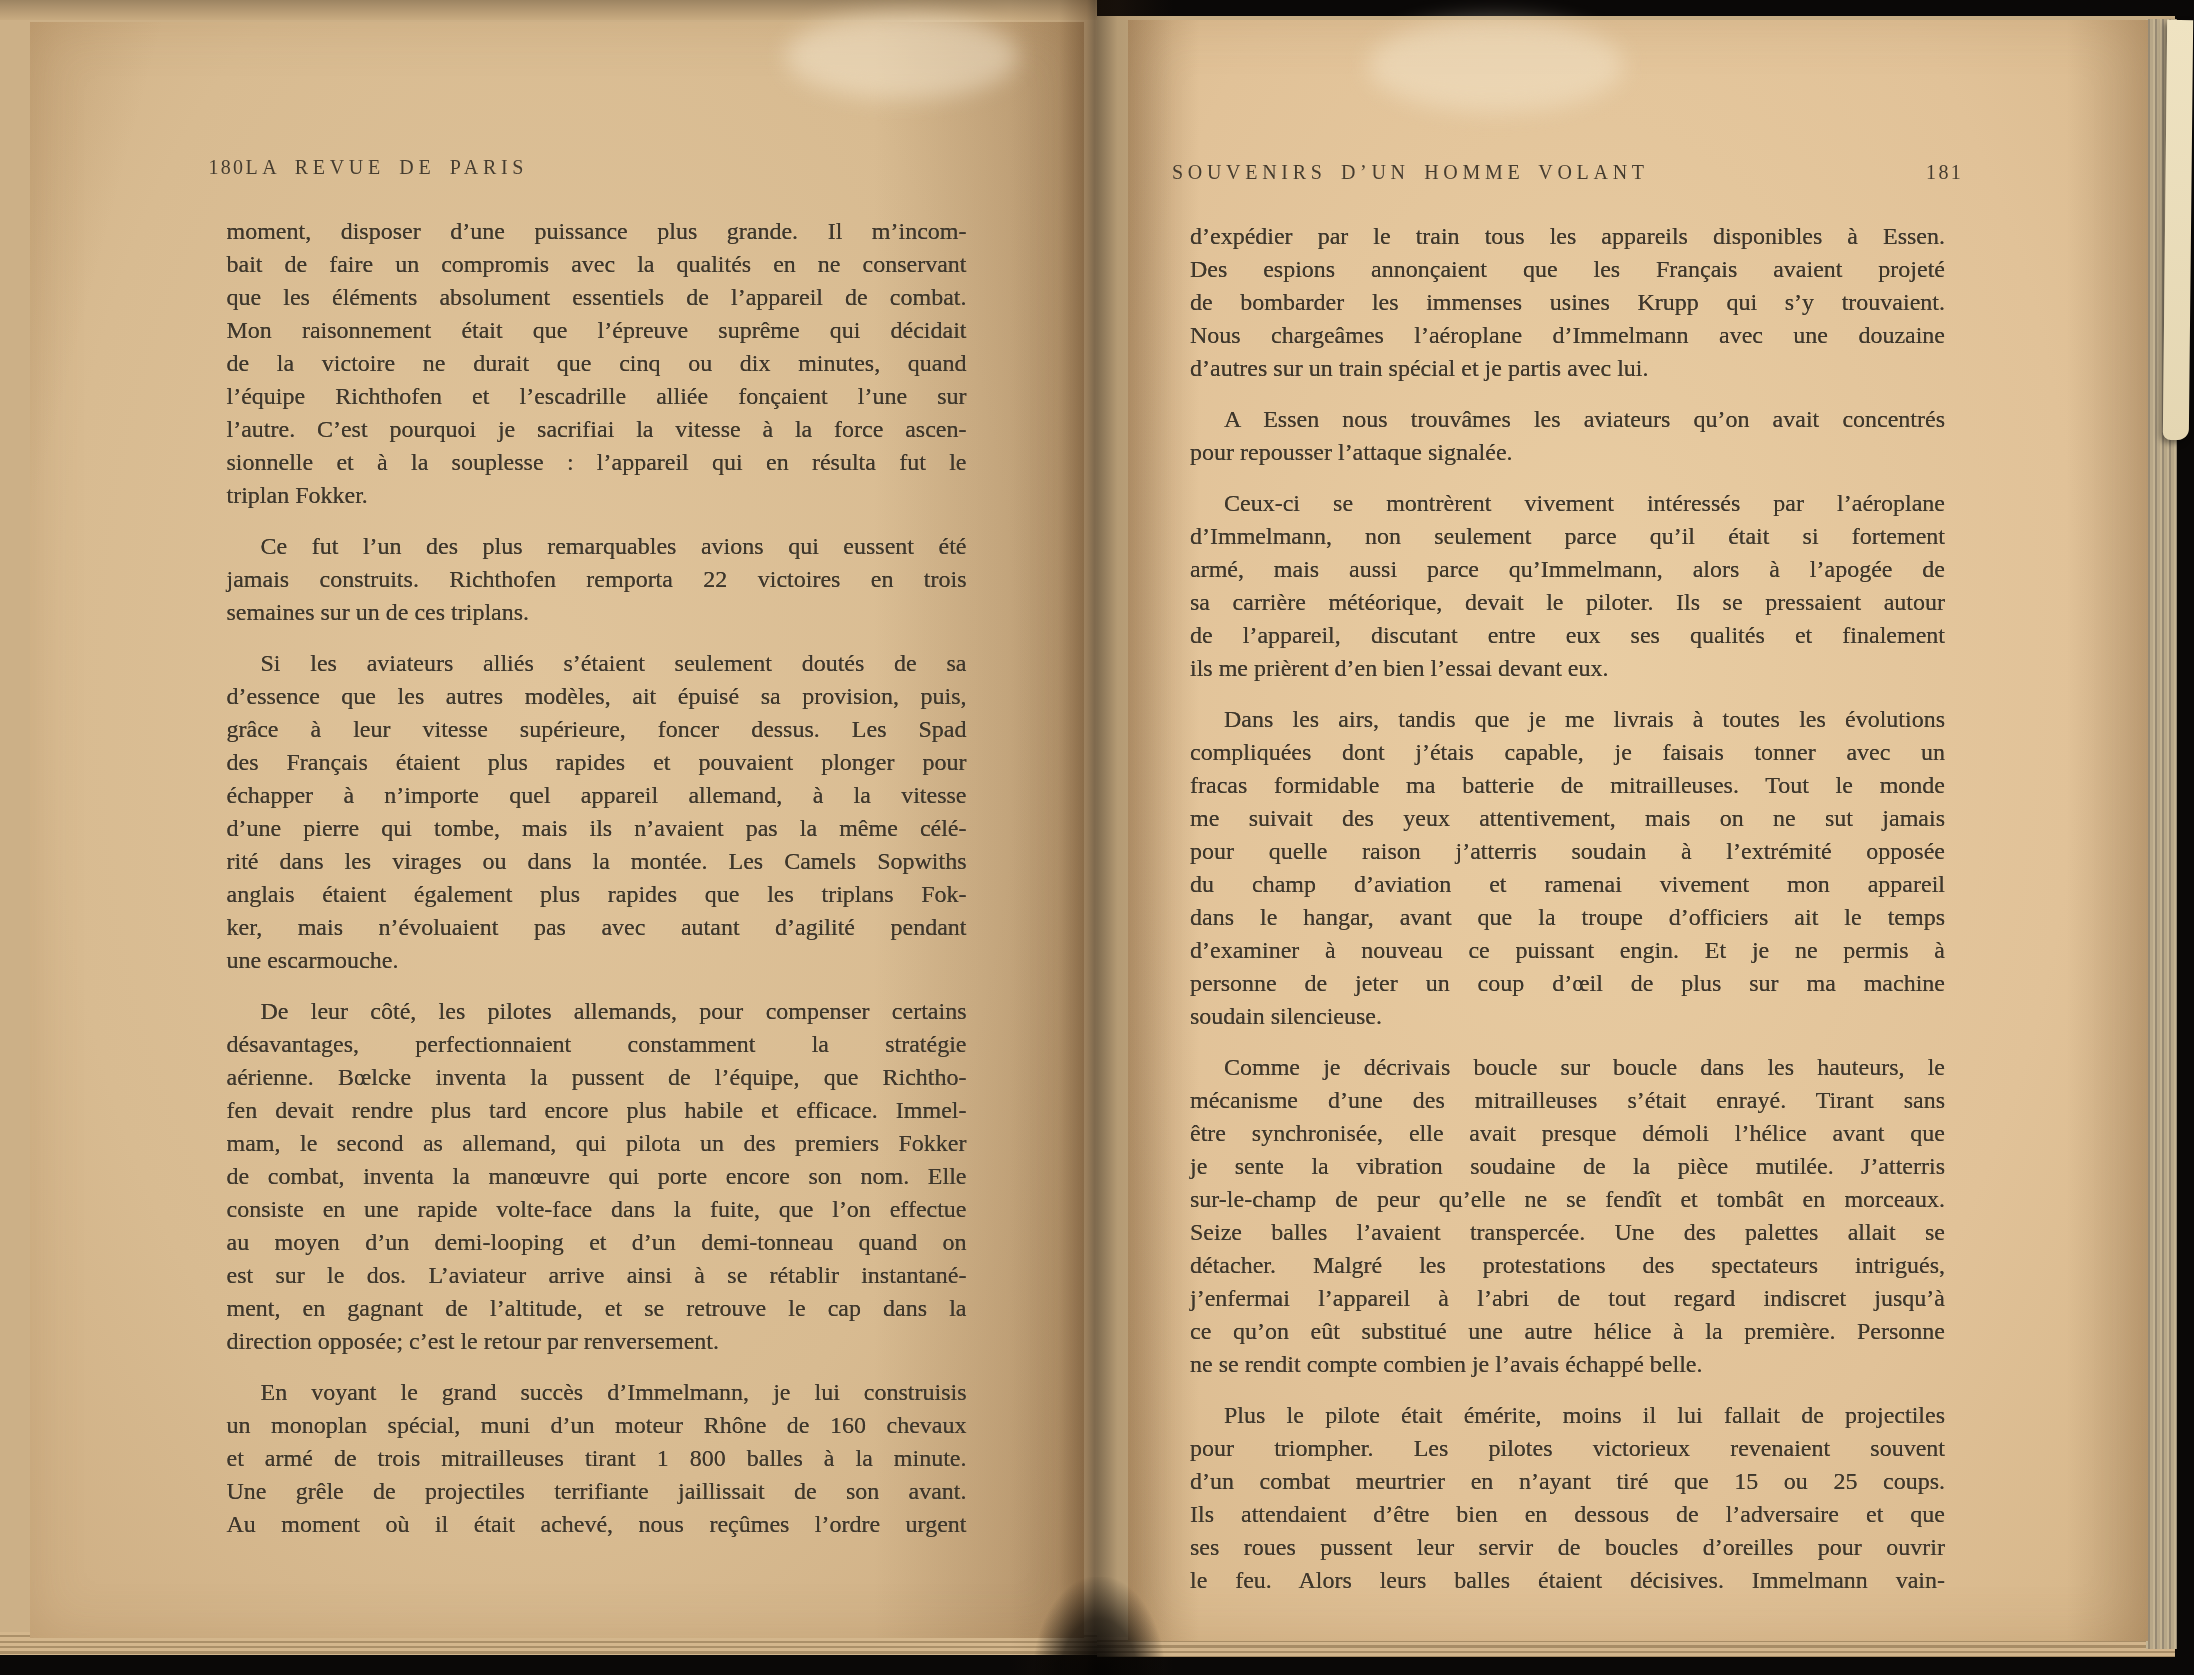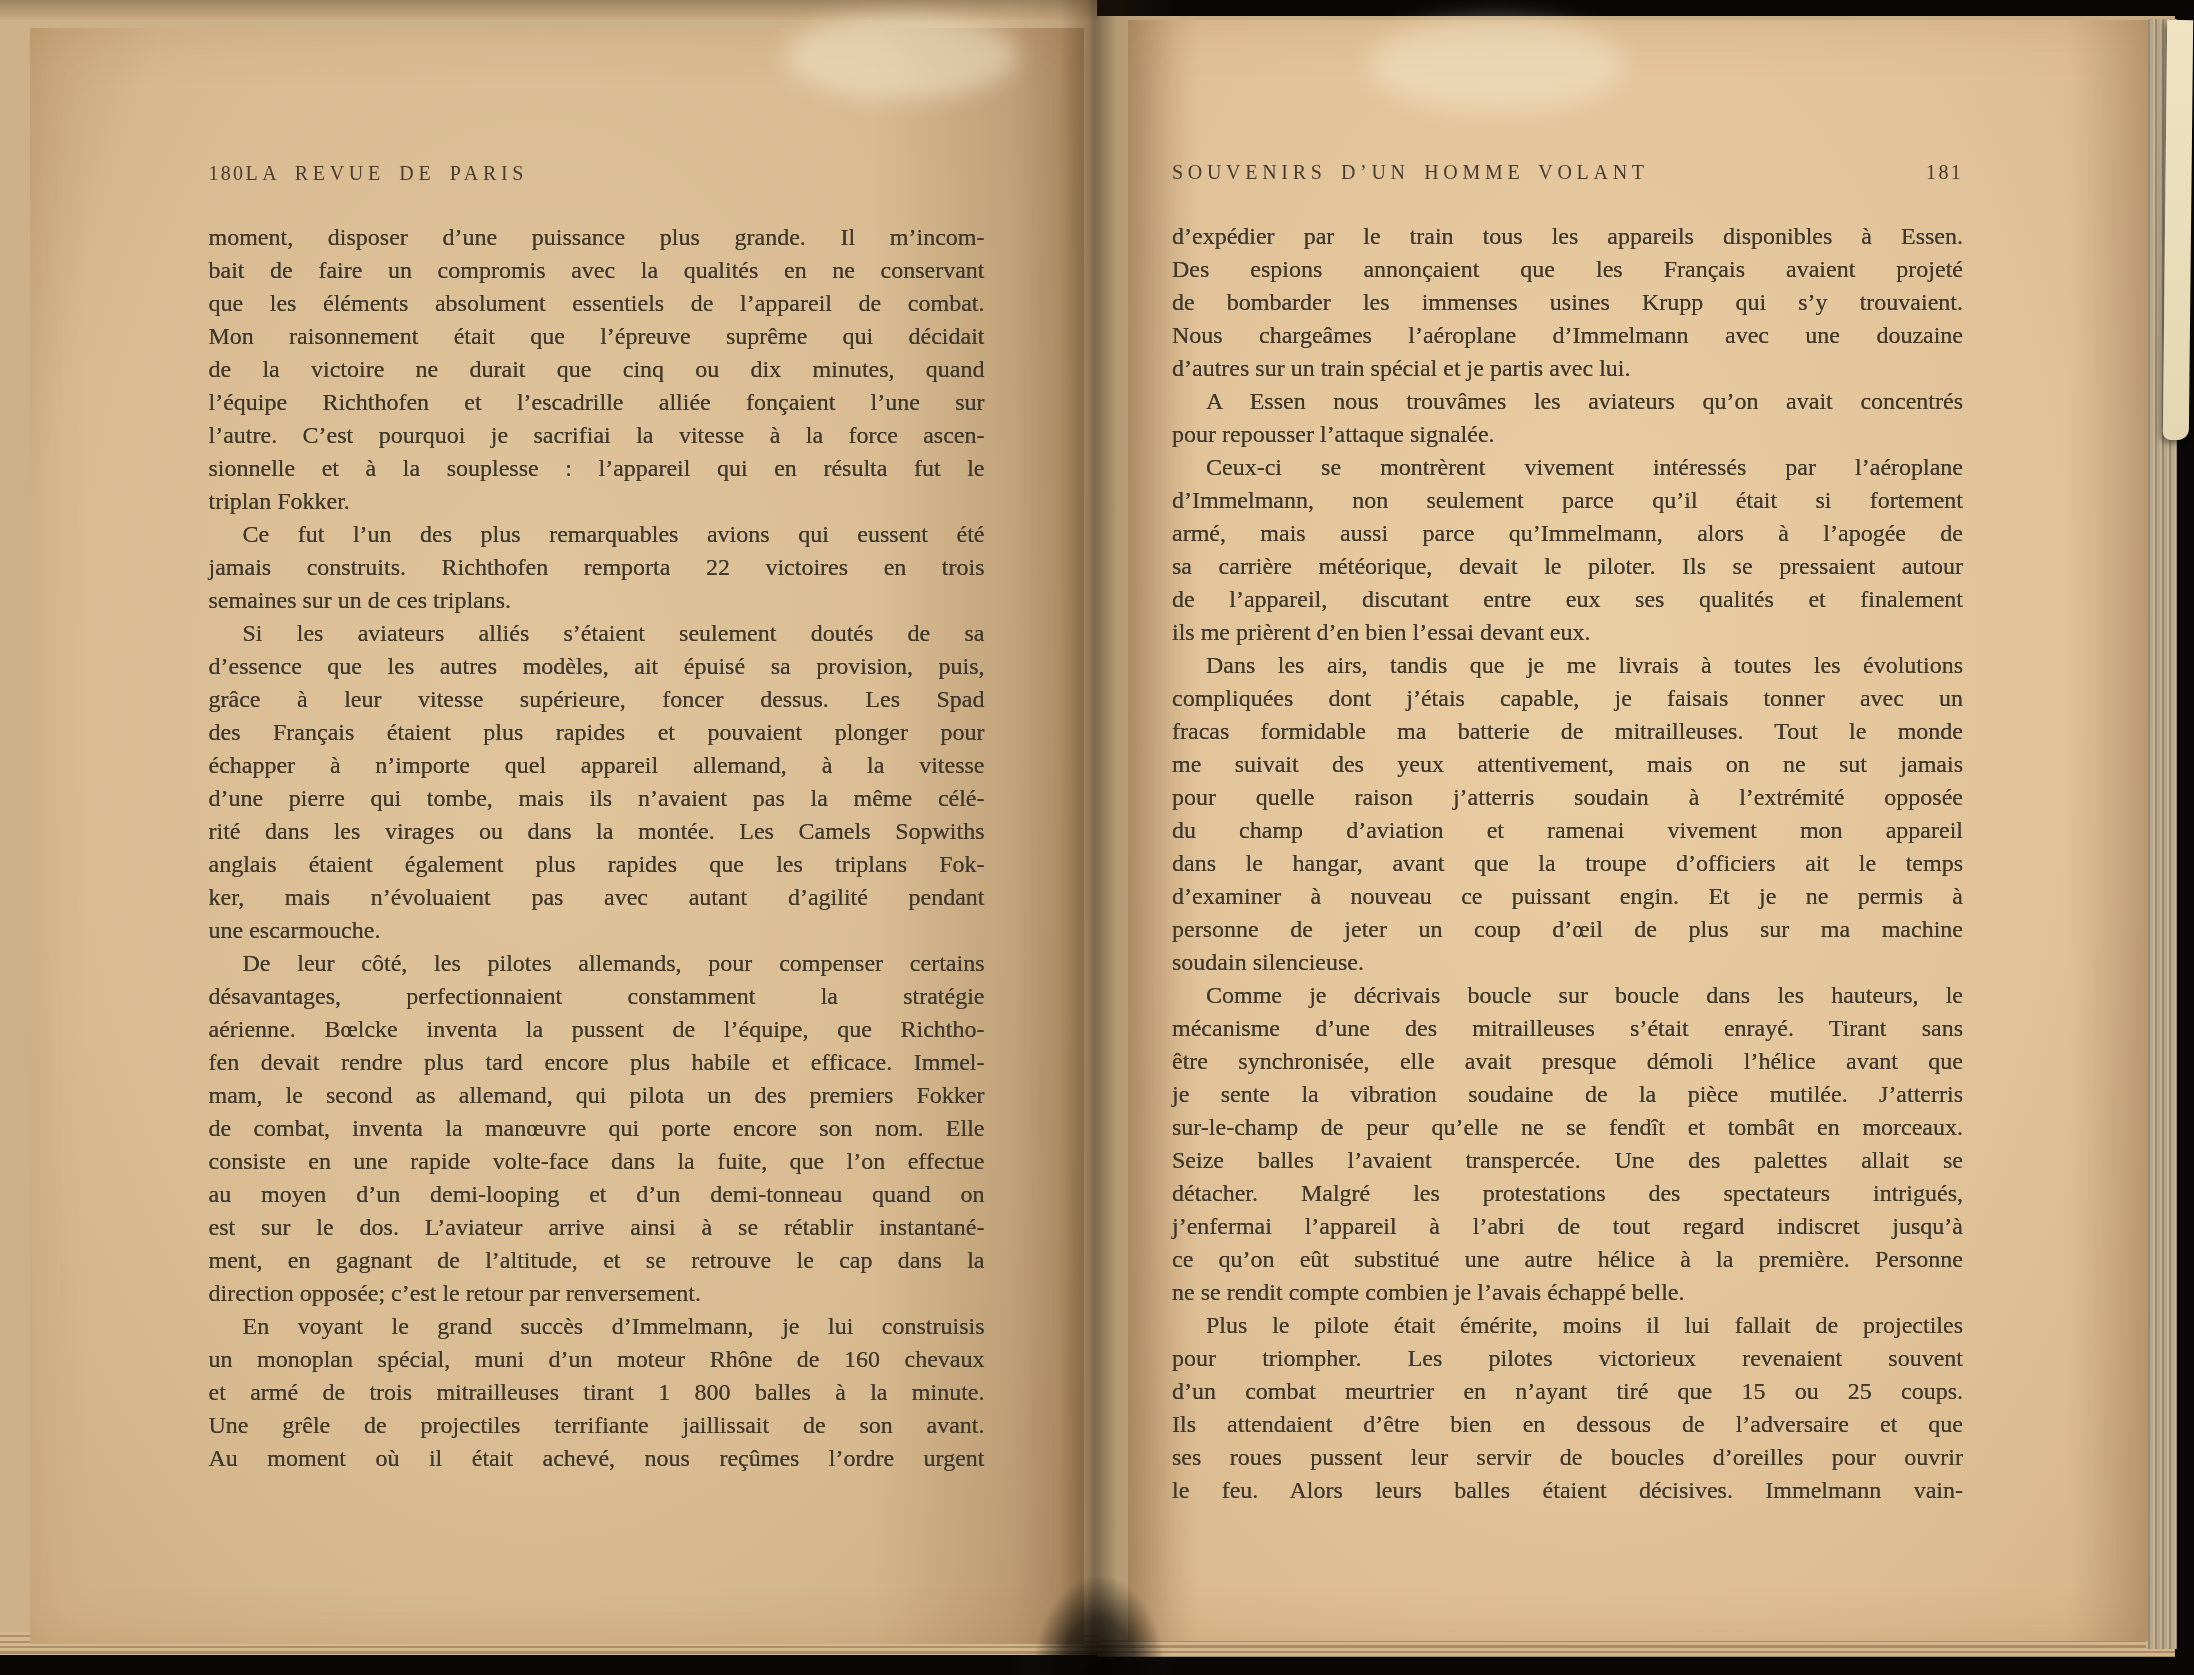--- a/index.html
+++ b/index.html
@@ -18,21 +18,21 @@
 
   
   .fore-edge{position:absolute;left:2146px;top:18.6px;width:31px;height:1630px;
     background:repeating-linear-gradient(to right,#c4b392 0 2.3px,#978a74 2.3px 3.9px,#b7a788 3.9px 7px);}
   .paper-scrap{position:absolute;left:2165px;top:20px;width:26.4px;height:420px;
     background:linear-gradient(to bottom,#efe3c2,#e4d6b2);border-radius:0 0 11px 7.8px;
     box-shadow:-2.3px 3.1px 6.2px rgba(0,0,0,.45);transform:rotate(.6deg);}
 
   
   .page{position:absolute;box-shadow:inset 0 0 54px rgba(140,100,55,.22);}
-  .page-left{left:29.5px;top:28px;width:1054px;height:1616px;
+  .page-left{left:29.5px;top:22px;width:1054px;height:1616px;
     background:
       linear-gradient(105deg,rgba(140,100,55,.20) 0%,rgba(0,0,0,0) 9%),
       linear-gradient(to right,rgba(0,0,0,0) 80%,rgba(105,70,35,.30) 100%),
       radial-gradient(ellipse at 48% 42%,#e0c49b 0%,#d8bb91 62%,#cdad82 100%);}
   .page-right{left:1128px;top:20px;width:1020px;height:1621px;
     background:
       linear-gradient(to right,rgba(100,65,30,.28) 0%,rgba(0,0,0,0) 7%),
       linear-gradient(to left,rgba(90,60,30,.24) 0%,rgba(0,0,0,0) 8%),
       radial-gradient(ellipse at 45% 40%,#e9cda3 0%,#e1c298 62%,#d5b588 100%);}
 
@@ -49,21 +49,21 @@
 
   
   .page-inner{position:absolute;inset:0;color:#3e372c;}
   .page-left .page-inner{padding:134px 99px 0 179px;}
   .page-right .page-inner{padding:141px 185px 0 44px;}
   .page-header{display:flex;align-items:baseline;font-size:20px;line-height:23px;color:#463d30;}
   .page-number{letter-spacing:2.3px;flex:0 0 auto;}
   .running-title{flex:1 1 auto;text-align:left;letter-spacing:4.7px;word-spacing:4.7px;}
   .text-column{margin-top:36px;font-size:24px;line-height:33px;
     text-shadow:0 0 0.5px rgba(62,55,44,.85);}
-  .para{margin:0;}
+  .para{margin:18px;}
   .t-line{text-align:justify;text-align-last:justify;}
   .t-line.end{text-align-last:left;}
   .para.indent .t-line:first-child{text-indent:34px;}
 </style>
 </head>
 <body>
 
 <div id="spread">
 
   <div class="stack-left"></div>

